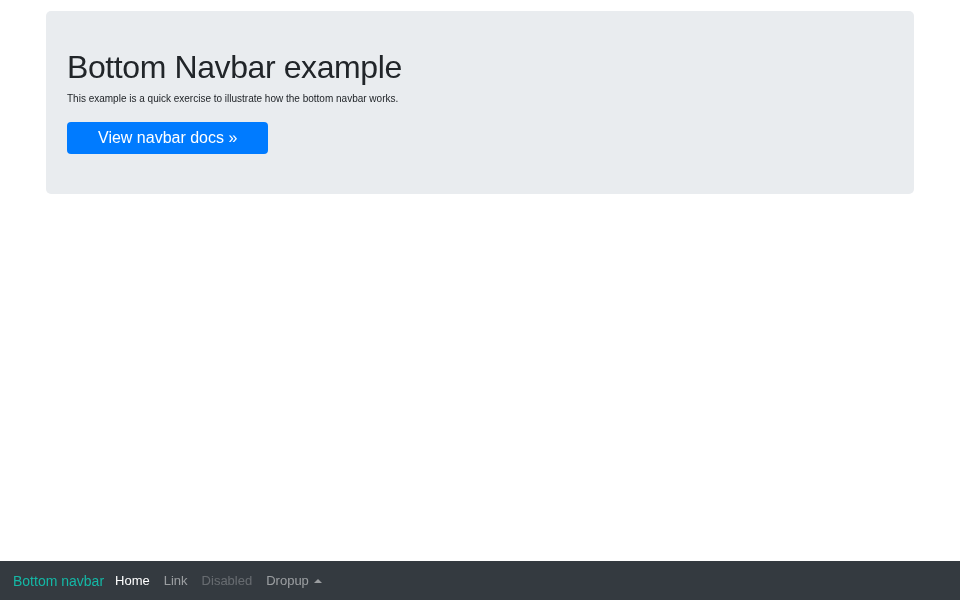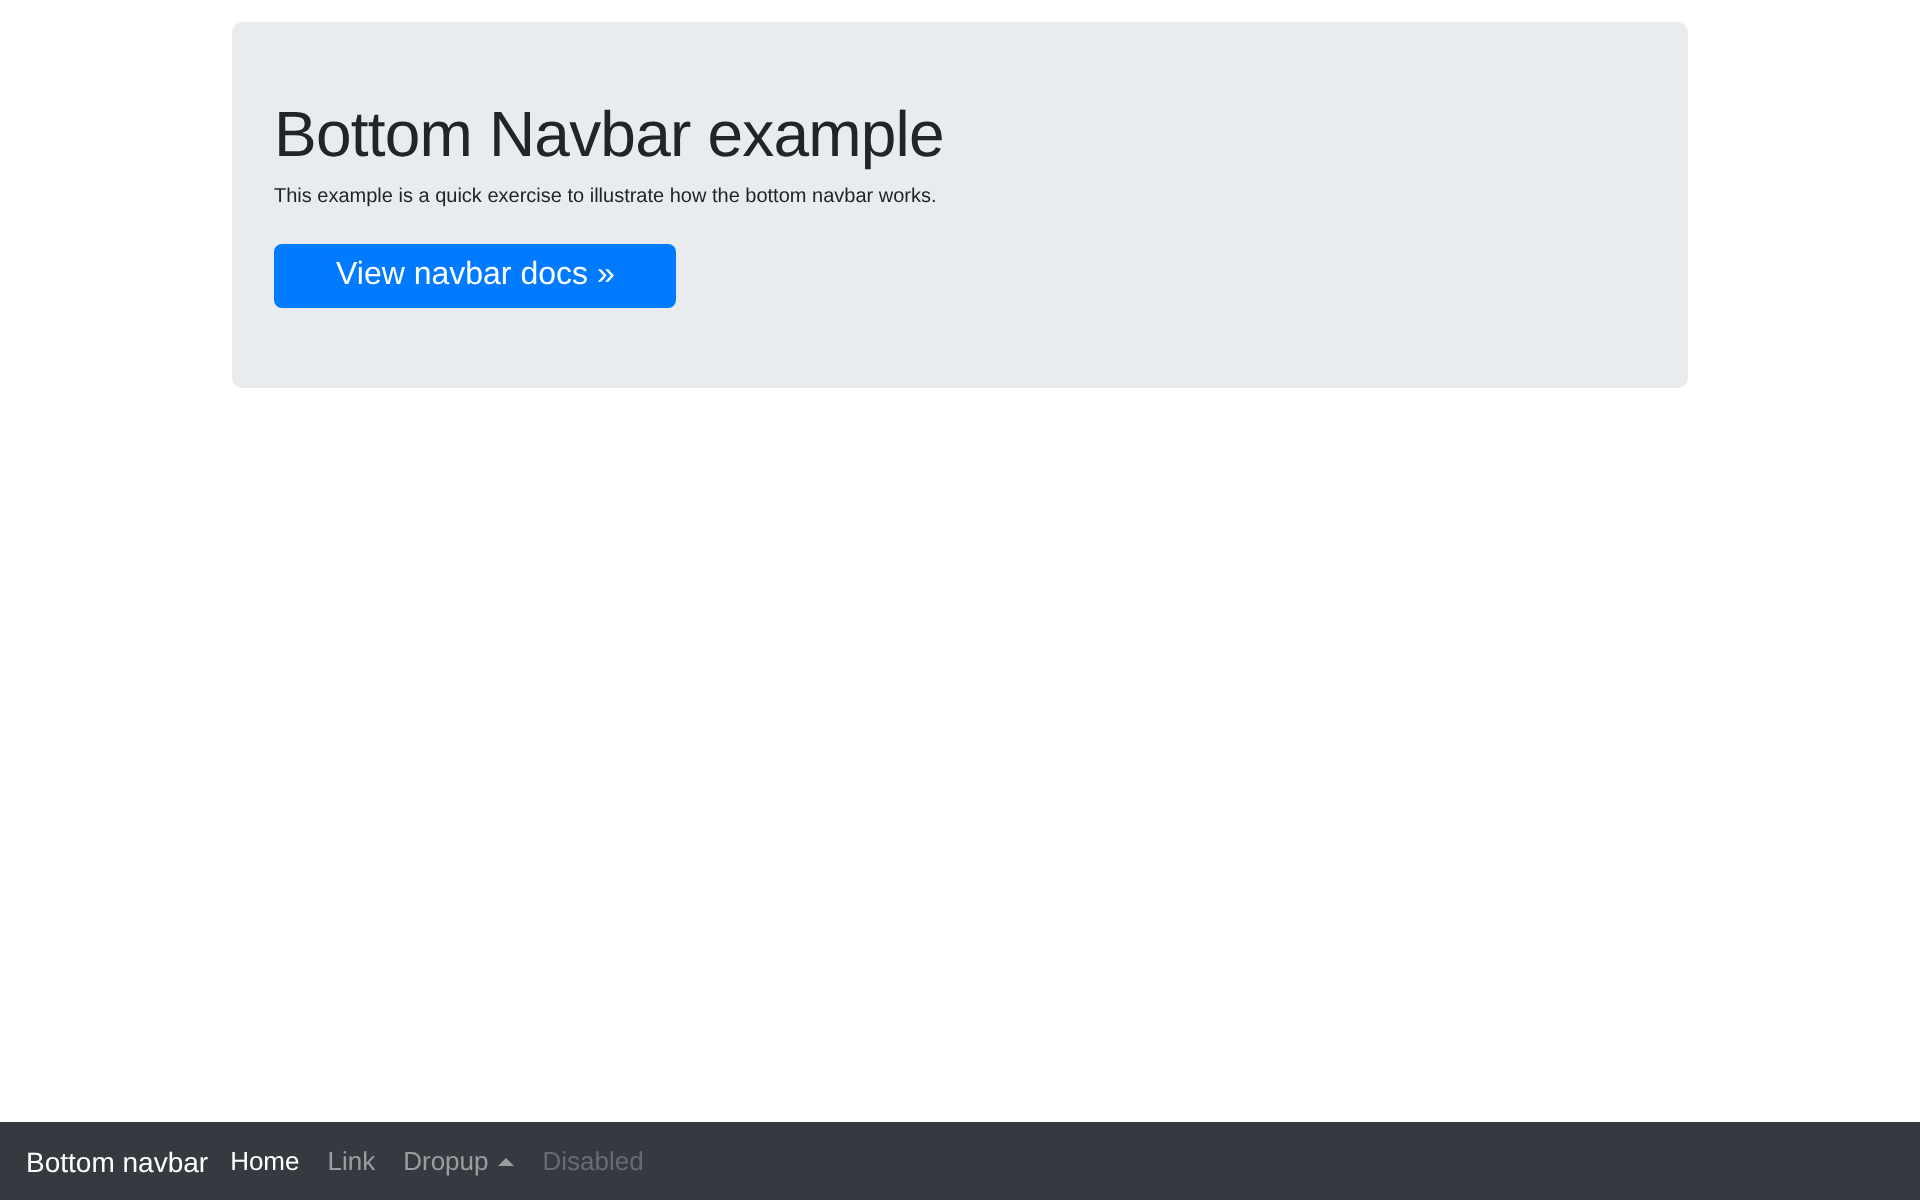--- a/index.html
+++ b/index.html
@@ -8,21 +8,21 @@
     width: 960px;
     height: 600px;
     background: #ffffff;
     font-family: "Liberation Sans", "DejaVu Sans", sans-serif;
     overflow: hidden;
     position: relative;
   }
 
   
   .container {
-    width: 728px;
+    width: 868px;
     margin: 11px auto 0;
   }
   .jumbotron {
     background: var(--jumbotron-bg, #e9ecef);
     border-radius: 5px;
     padding: 37px 21px 40px;
   }
   .jumbotron h1 {
     margin: 0 0 2px;
     font-size: 32px;
@@ -57,21 +57,21 @@
     left: 0;
     right: 0;
     bottom: 0;
     height: 39px;
     background: var(--navbar-bg, #343a40);
     display: flex;
     align-items: center;
     padding: 0 13px;
   }
   .navbar-brand {
-    color: #ffffff;
+    color: #14b8a6;
     font-size: 14px;
     text-decoration: none;
     margin-right: 4px;
     white-space: nowrap;
   }
   .navbar-nav {
     display: flex;
     align-items: flex-start;
     list-style: none;
     margin: 0;
@@ -114,19 +114,19 @@
 <nav class="navbar">
   <a href="#" class="navbar-brand">Bottom navbar</a>
   <ul class="navbar-nav">
     <li class="nav-item">
       <a href="#" class="nav-link" data-state="active">Home</a>
     </li>
     <li class="nav-item">
       <a href="#" class="nav-link" data-state="link">Link</a>
     </li>
     <li class="nav-item">
-      <a href="#" class="nav-link" data-state="link"><span>Dropup</span><span class="caret-up"></span></a>
+      <a class="nav-link" data-state="disabled">Disabled</a>
     </li>
     <li class="nav-item">
-      <a class="nav-link" data-state="disabled">Disabled</a>
+      <a href="#" class="nav-link" data-state="link"><span>Dropup</span><span class="caret-up"></span></a>
     </li>
   </ul>
 </nav>
 
 </body></html>

